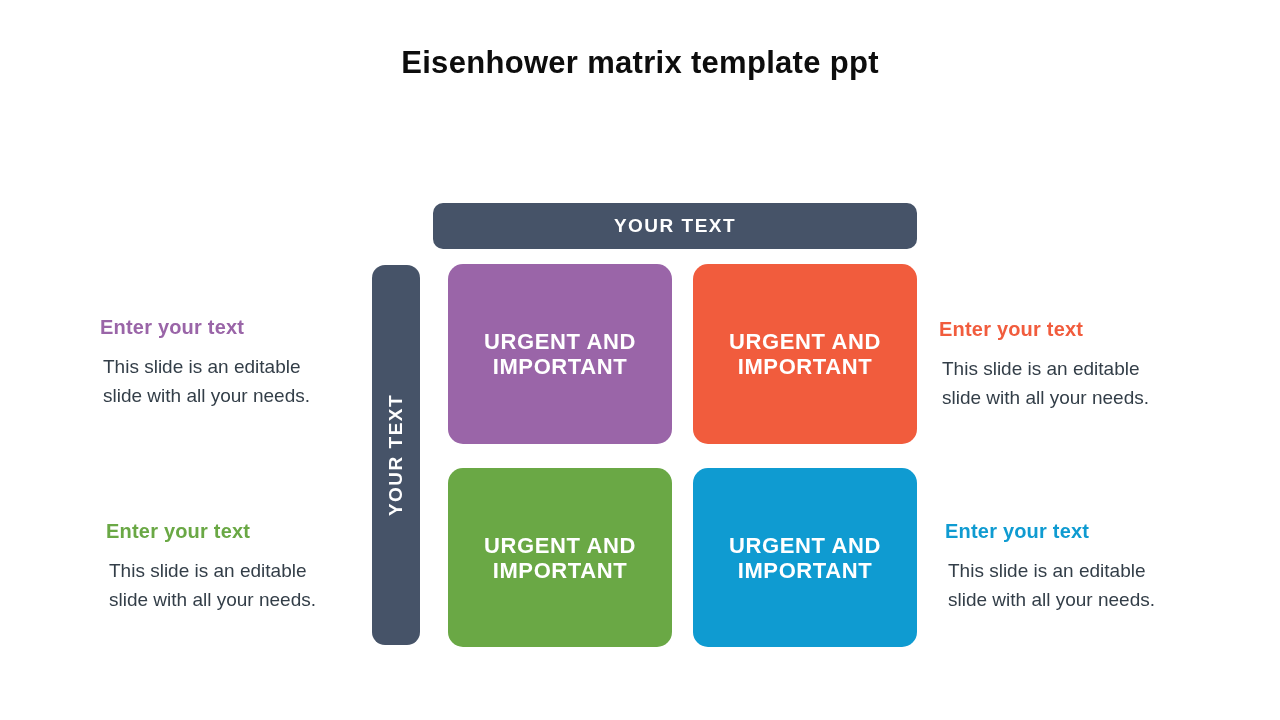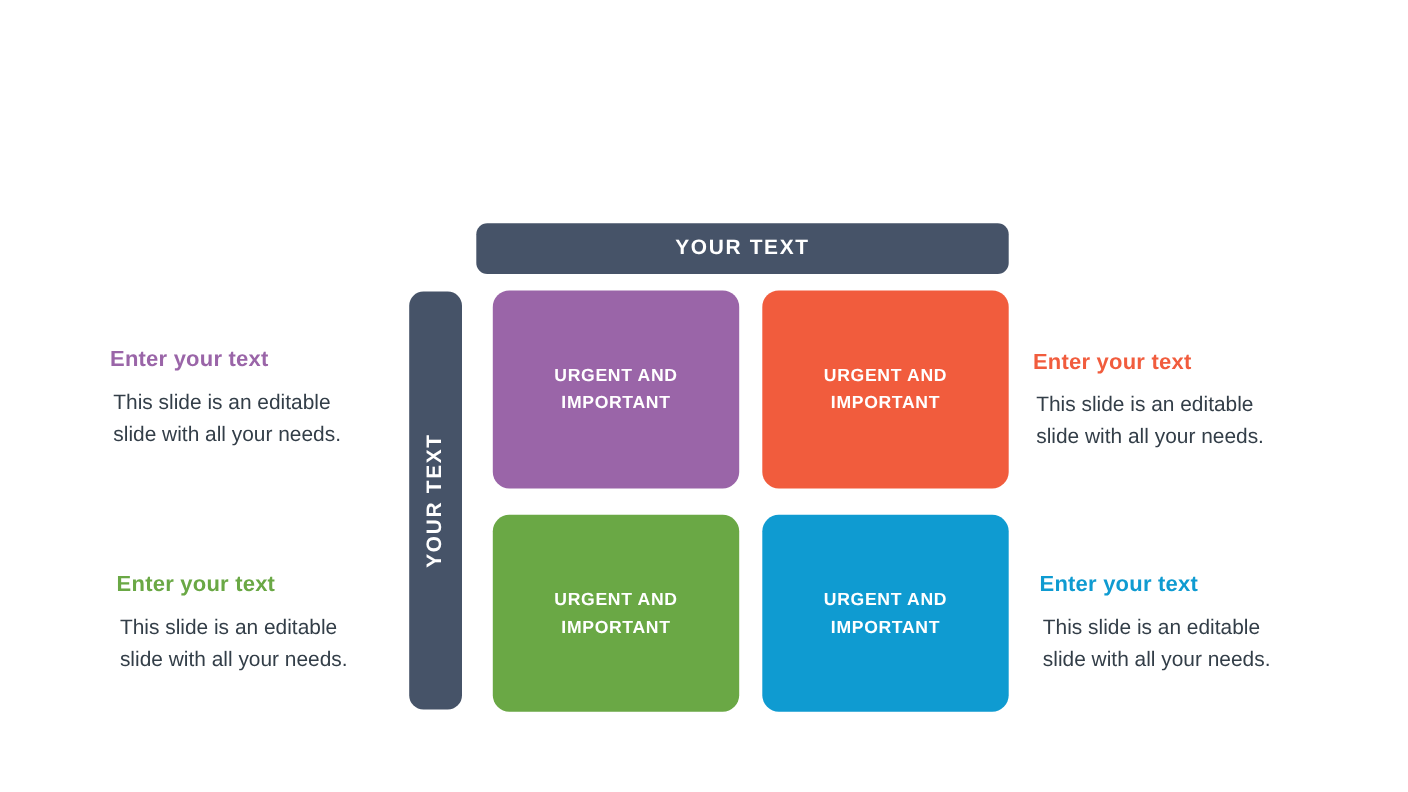--- a/index.html
+++ b/index.html
@@ -60,21 +60,21 @@
     position: absolute;
     width: 224px;
     height: 180px;
     border-radius: 15px;
     display: flex;
     align-items: center;
     justify-content: center;
     text-align: center;
     color: #ffffff;
     font-weight: bold;
-    font-size: 16px;
+    font-size: 22px;
     line-height: 25px;
     letter-spacing: 0.6px;
     padding: 0 28px;
     box-sizing: border-box;
   }
   .q-top-left     { left: 448px; top: 264px; }
   .q-top-right    { left: 693px; top: 264px; }
   .q-bottom-left  { left: 448px; top: 468px; height: 179px; }
   .q-bottom-right { left: 693px; top: 468px; height: 179px; }
   .note { position: absolute; width: 238px; }
@@ -93,20 +93,21 @@
     font-size: 19px;
     line-height: 29px;
     color: #333e48;
   }
 </style>
 </head>
 <body>
 
 <div class="slide">
 
+  <div class="page-title">Eisenhower matrix template ppt</div>
 
   <div class="top-axis" style="background-color: rgb(70, 83, 104);">
     <span>YOUR TEXT</span>
   </div>
 
   <div class="left-axis" style="background-color: rgb(70, 83, 104);">
     <span class="vlabel">YOUR TEXT</span>
   </div>
 
   <div class="quadrant q-top-left" style="background-color: rgb(154, 101, 168);">

